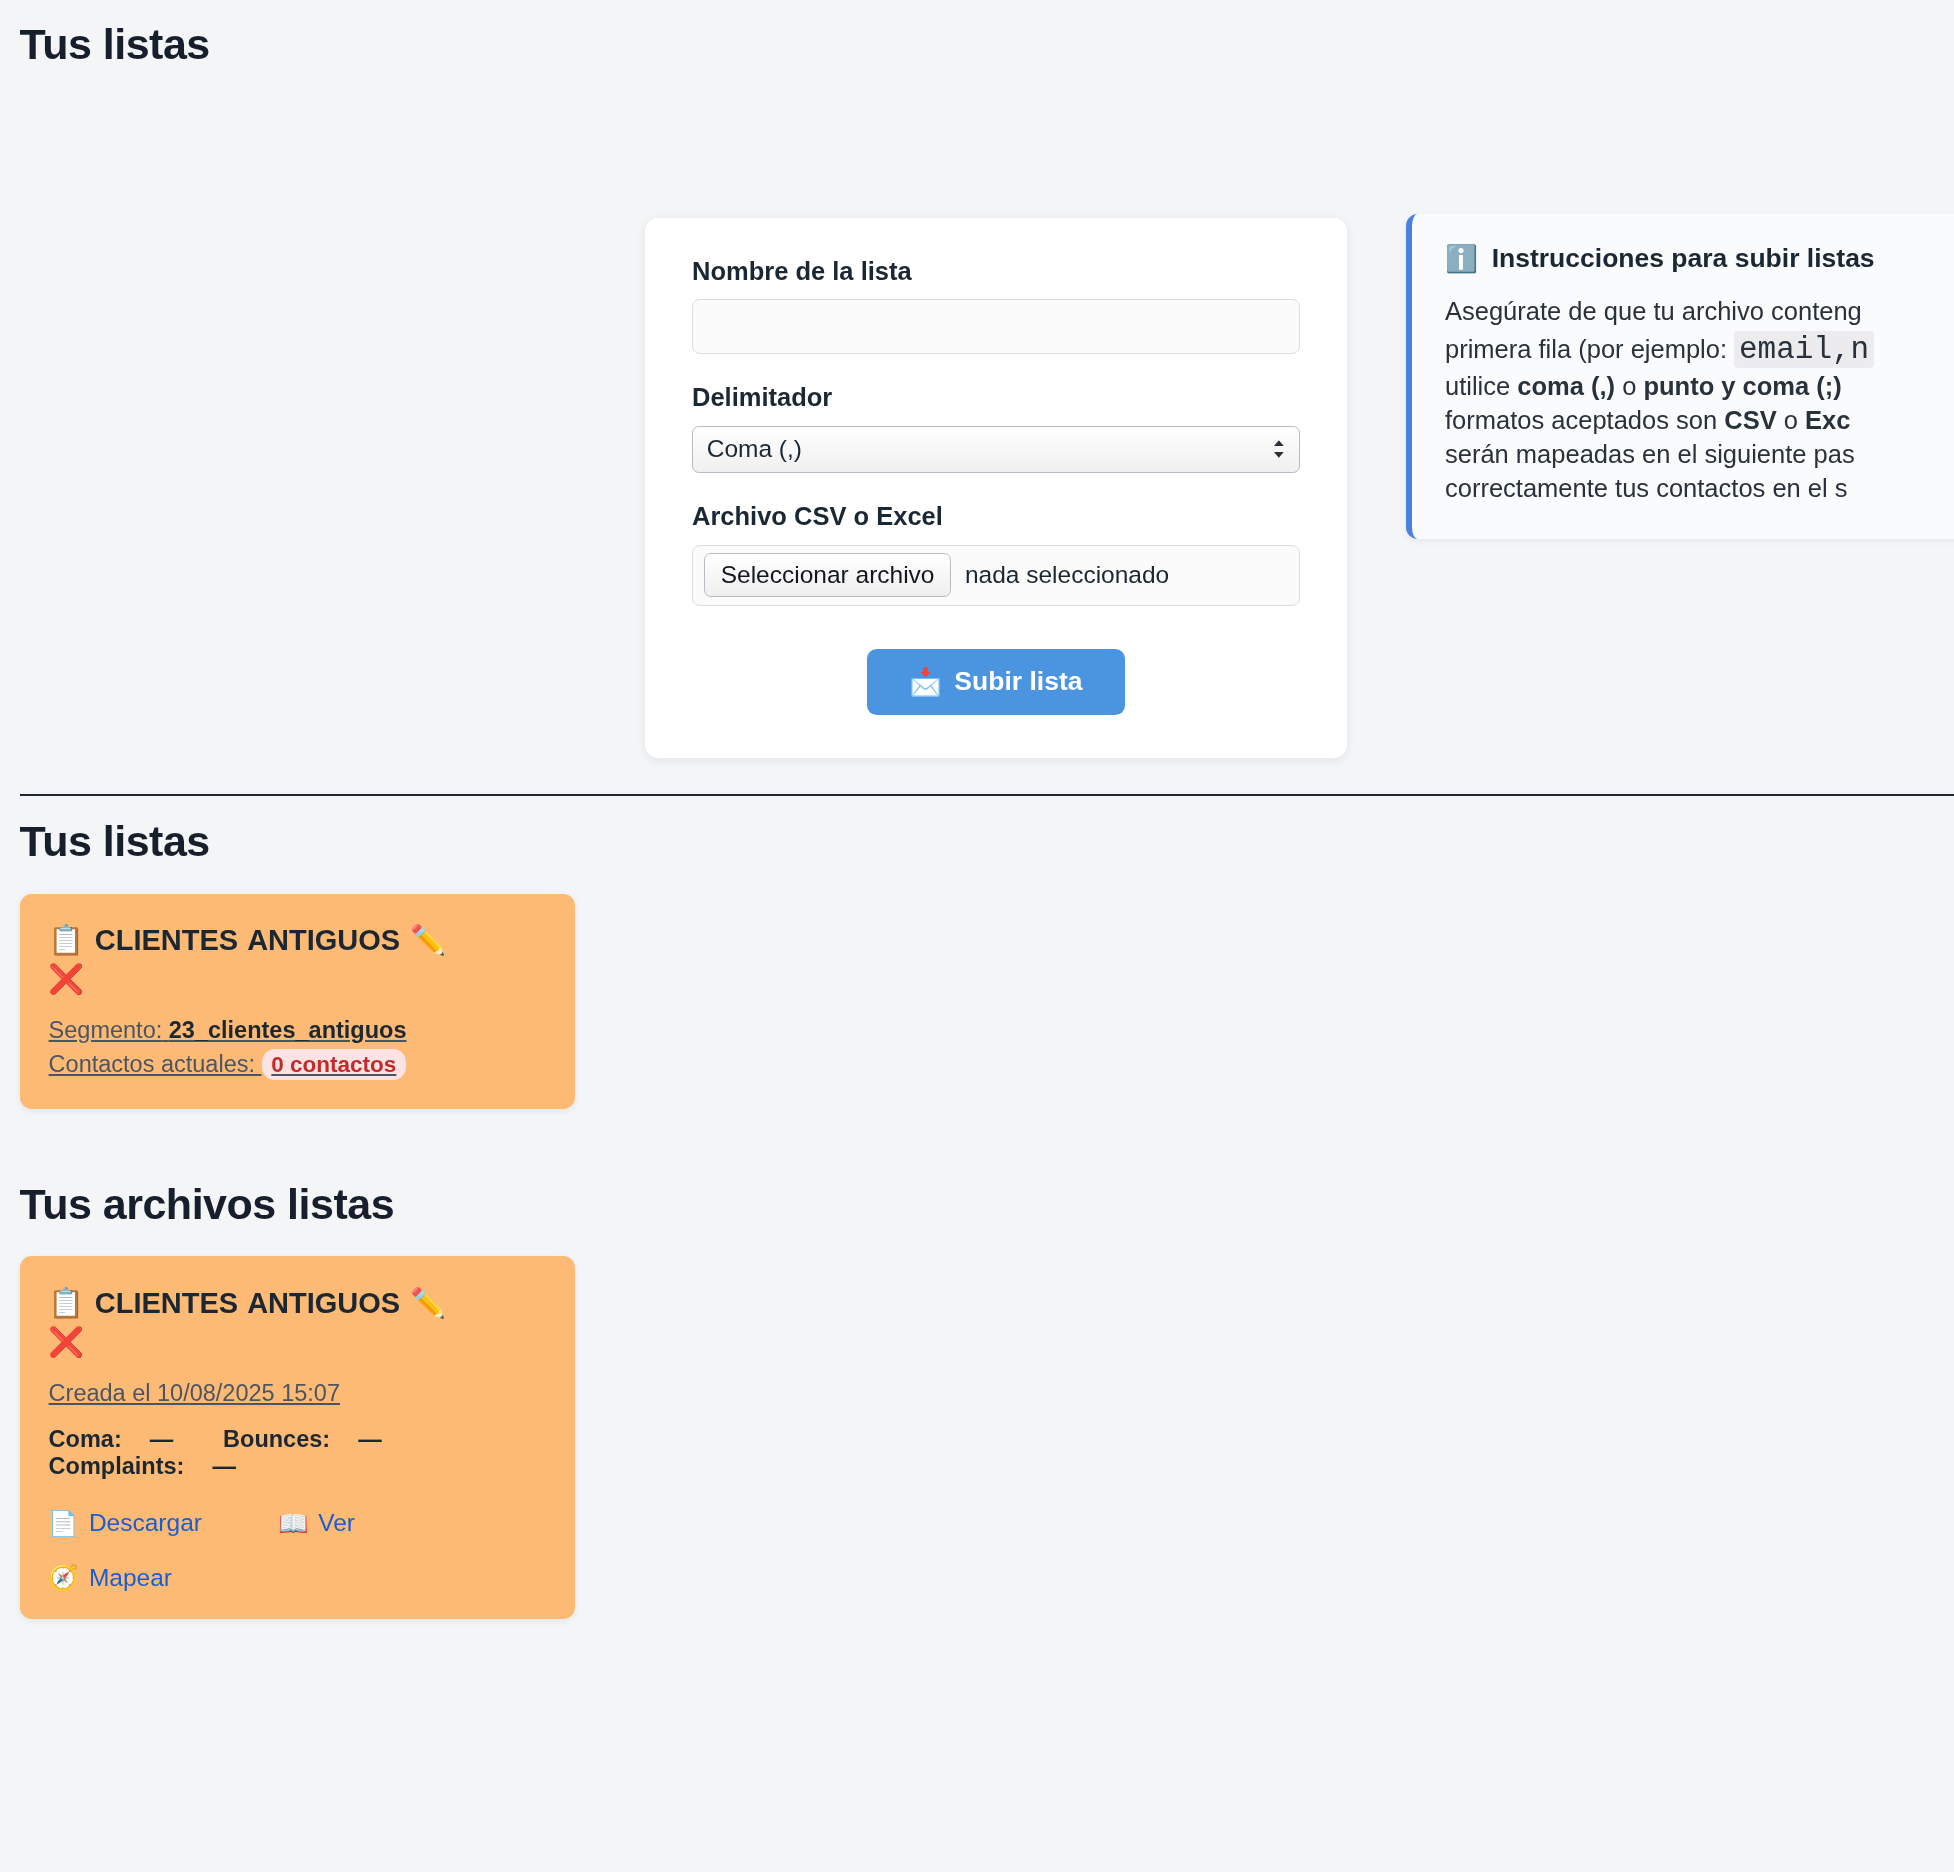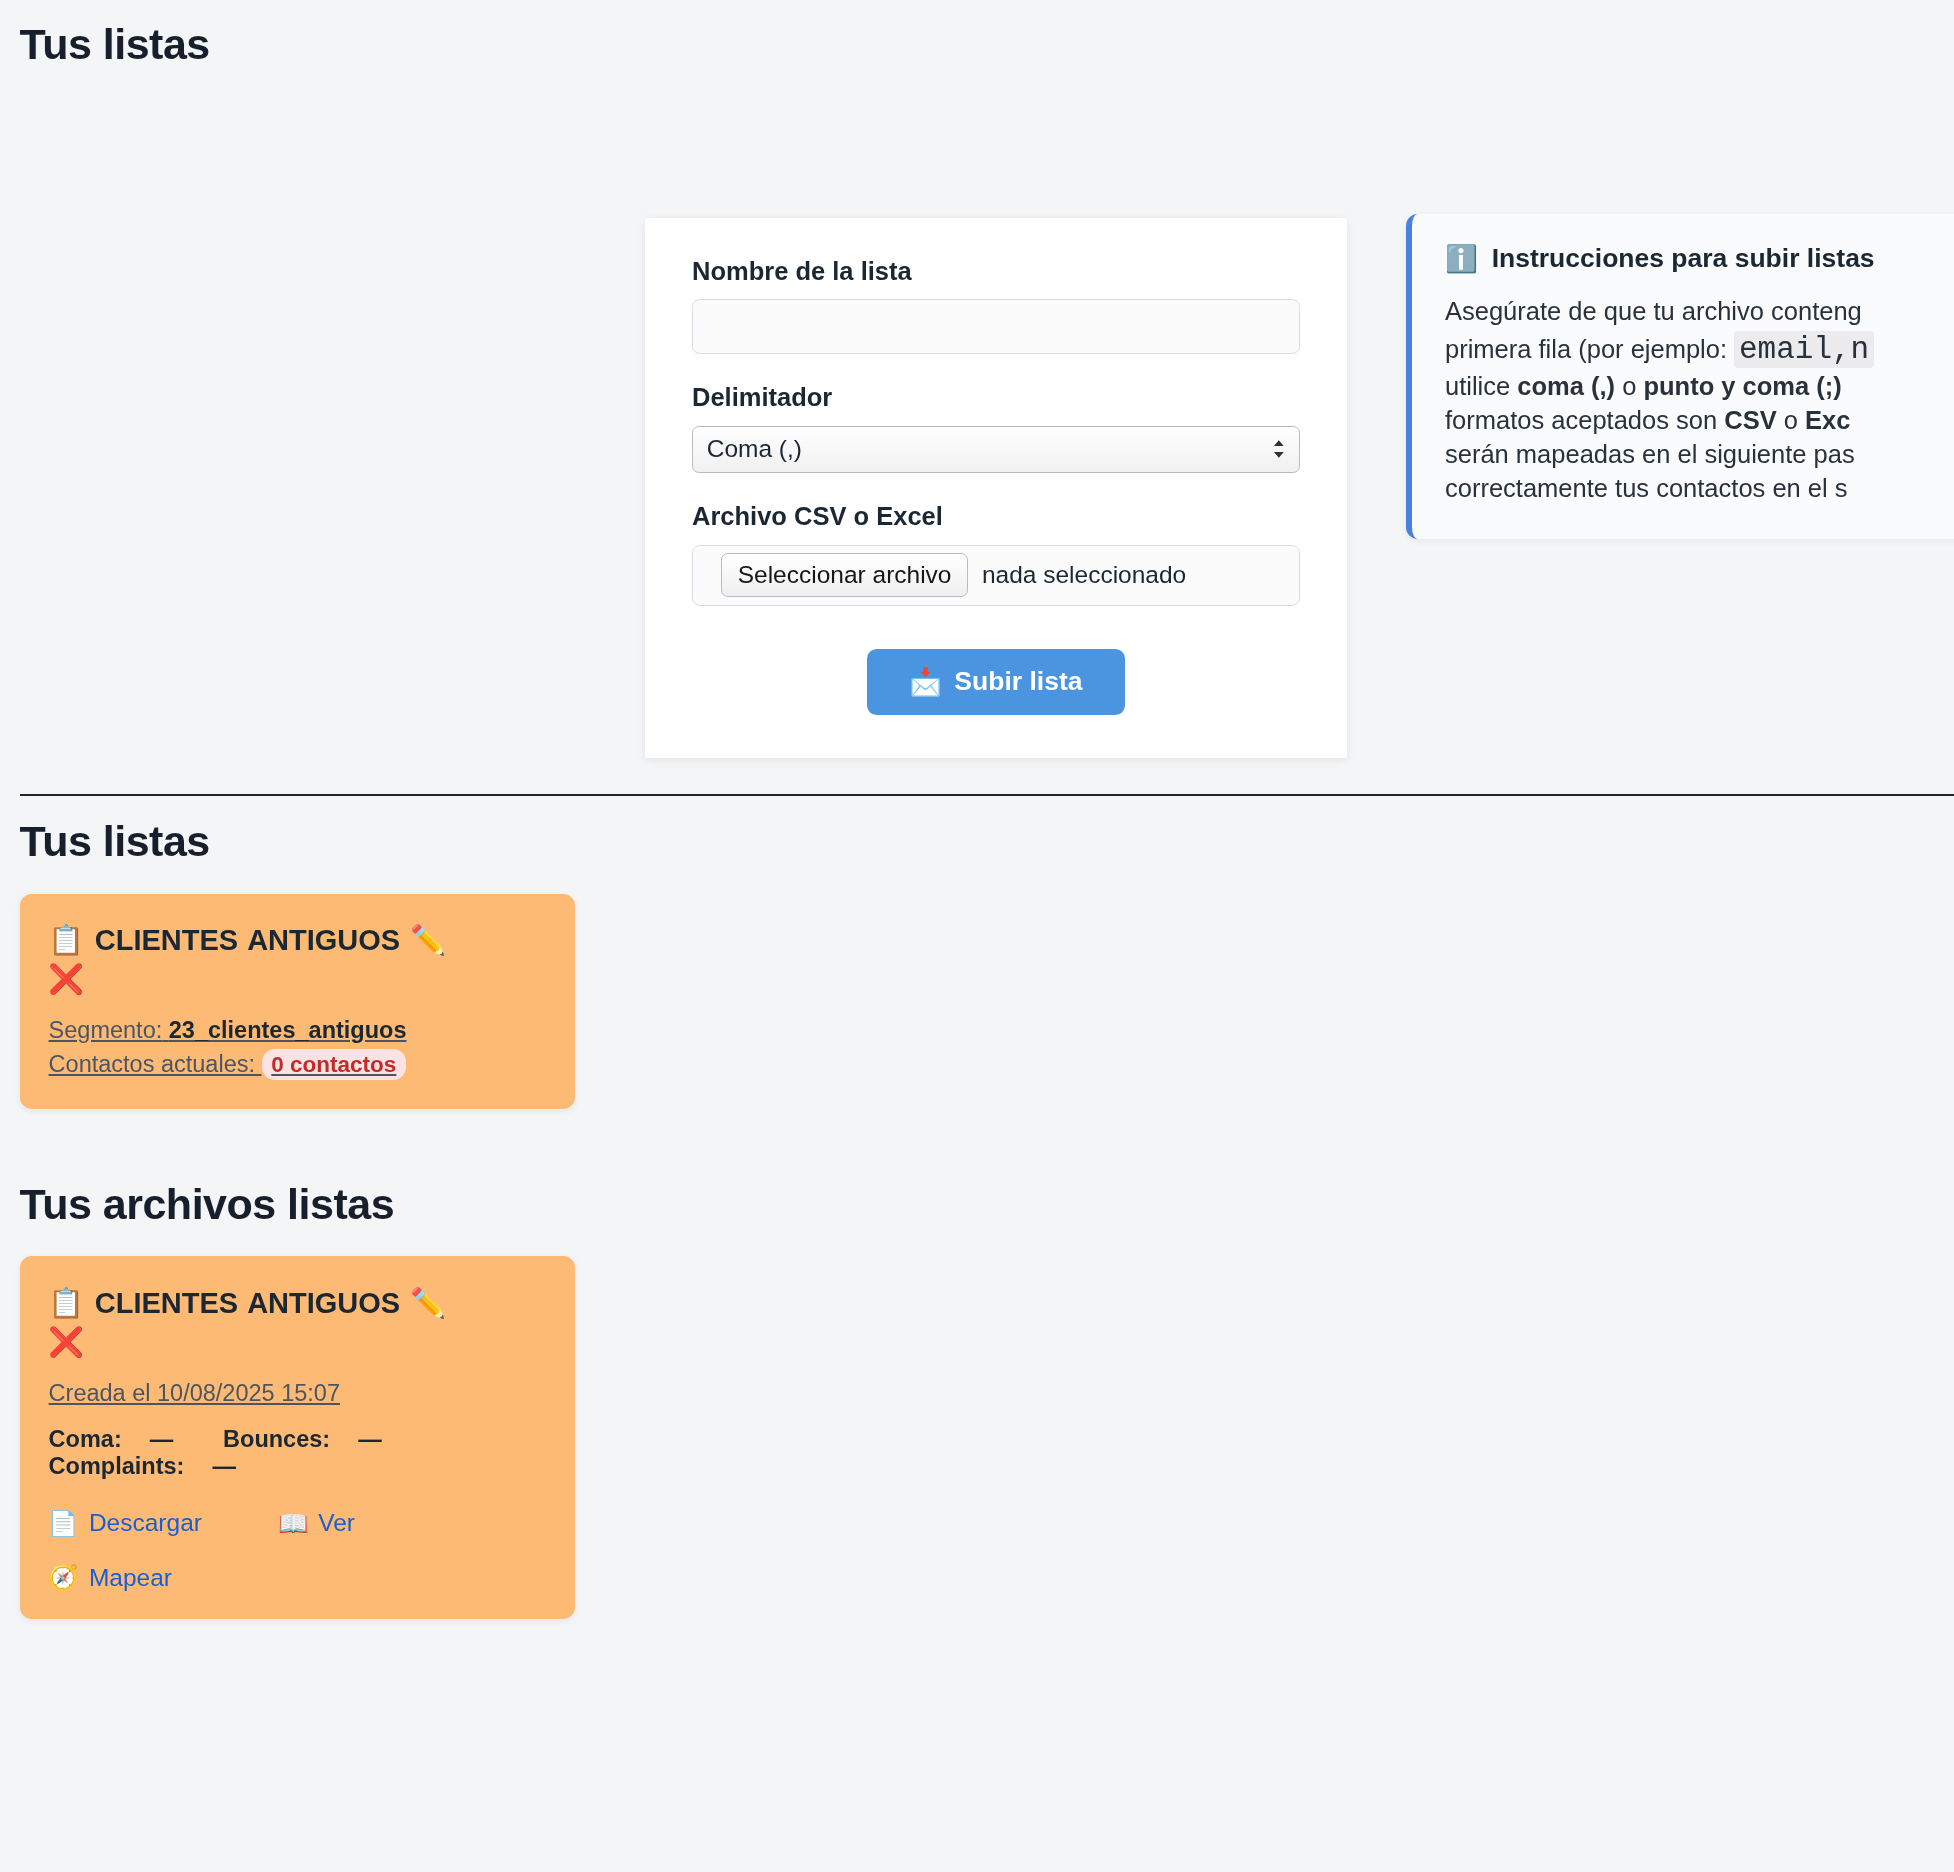--- a/index.html
+++ b/index.html
@@ -41,21 +41,21 @@
     height: 725px;
   }
 
   
   .upload-card {
     position: absolute;
     left: 645px;
     top: 149px;
     width: 702px;
     background: #ffffff;
-    border-radius: 2px;
+    border-radius: 13px;
     box-shadow: 0 2px 9.8px rgba(16,24,40,0.08);
     padding: 39px 47px 43px 47px;
   }
   .field-label {
     font-size: 25.5px;
     font-weight: bold;
     color: #1b2733;
     margin: 0 0 13.7px 0;
     display: block;
   }
@@ -103,21 +103,21 @@
     pointer-events: none;
   }
   .file-row {
     width: 100%;
     height: 61px;
     border: 1px solid #d9dde3;
     border-radius: 7.8px;
     background: #fbfbfc;
     display: flex;
     align-items: center;
-    padding: 0 28px;
+    padding: 0 11px;
     gap: 13.7px;
   }
   .file-btn {
     border: 1px solid #b7bcc4;
     border-radius: 6.9px;
     background: linear-gradient(#ffffff, #efeff0);
     font-size: 24.5px;
     padding: 6.9px 15.7px;
     color: #14181d;
     cursor: pointer;

